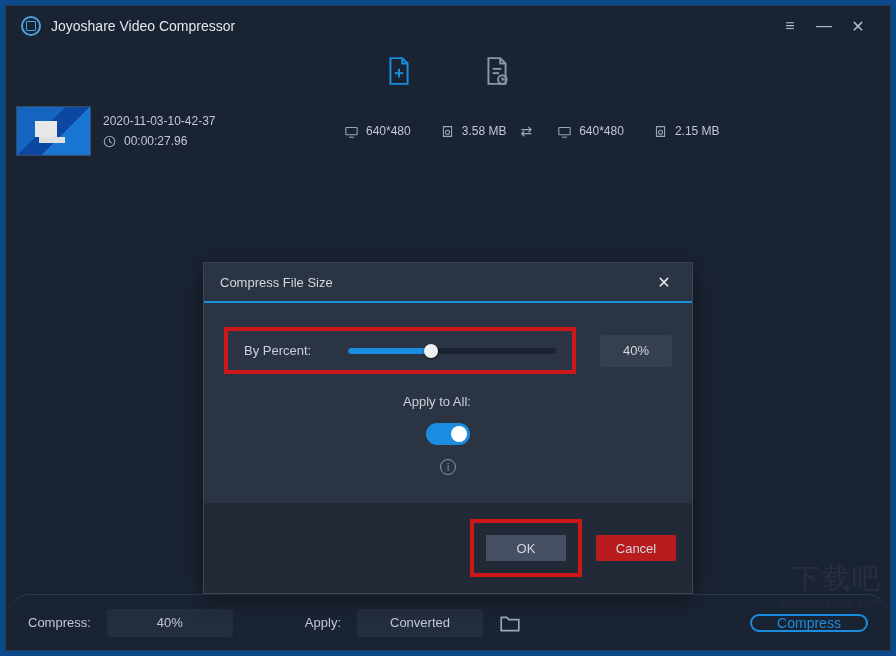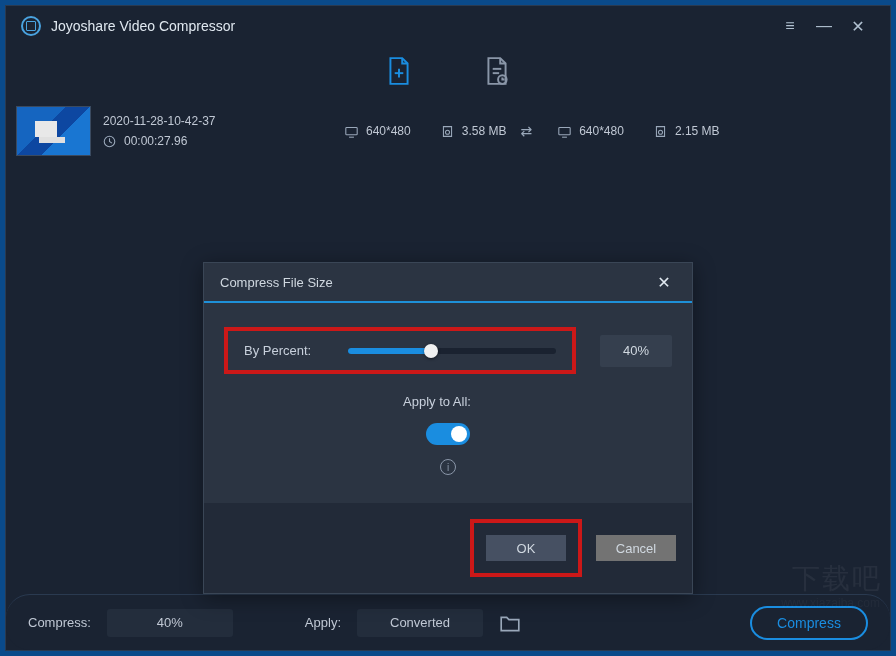--- a/index.html
+++ b/index.html
@@ -35,28 +35,28 @@
 .slider-track { flex: 1; height: 6px; background: #1a2230; border-radius: 3px; position: relative; }
 .slider-fill { position: absolute; left: 0; top: 0; bottom: 0; width: 40%; background: #1a8de0; border-radius: 3px; }
 .slider-thumb { position: absolute; left: 40%; top: 50%; width: 14px; height: 14px; background: #f0f0f0; border-radius: 50%; transform: translate(-50%,-50%); box-shadow: 0 1px 3px rgba(0,0,0,0.5); }
 .percent-badge { width: 72px; height: 32px; background: #353f4e; color: #d0d8e0; display: flex; align-items: center; justify-content: center; font-size: 13px; border-radius: 2px; margin-left: 24px; }
 .apply-row { display: flex; align-items: center; gap: 14px; padding: 20px 16px 10px; flex-direction: column; }
 .toggle { width: 44px; height: 22px; background: #1a8de0; border-radius: 11px; position: relative; }
 .toggle::after { content:""; position:absolute; right:3px; top:3px; width:16px; height:16px; background:#fff; border-radius:50%; }
 .info-circle { width:16px; height:16px; border:1.2px solid #8a96a8; border-radius:50%; color:#8a96a8; font-size:10px; display:flex; align-items:center; justify-content:center; }
 .dialog-footer { background: #222a38; padding: 16px; display:flex; justify-content:flex-end; gap:14px; align-items:center; }
 .ok-wrap { border: 4px solid #cc1818; padding: 12px; }
-.dlg-btn { width: 80px; height: 26px; background: #737373; color: #d0d8e0; border:none; font-size:13px; display:flex; align-items:center; justify-content:center; cursor:pointer; }
+.dlg-btn { width: 80px; height: 26px; background: #b91c1c; color: #d0d8e0; border:none; font-size:13px; display:flex; align-items:center; justify-content:center; cursor:pointer; }
 .dlg-btn.ok { background:#465062; }
 .bottom-bar { height: 56px; background:#1a2332; border-top:1px solid #2a3a50; display:flex; align-items:center; padding:0 22px; gap:16px; color:#c0c8d4; font-size:13px;border-radius:24px; }
 .bb-label { }
 .bb-field { width:126px; height:28px; background:#232d3c; border-radius:3px; display:flex; align-items:center; justify-content:center; color:#c0c8d4; font-size:13px; }
 .folder-icon { width:22px; height:22px; display:flex; align-items:center; justify-content:center; }
 .bb-spacer { flex:1; }
-.compress-btn { width:118px; height:34px; border:2px solid #1a8de0; border-radius:17px; color:#1a8de0; display:flex; align-items:center; justify-content:center; font-size:14px; background:transparent; cursor:pointer; }
+.compress-btn { width:118px; height:18px; border:2px solid #1a8de0; border-radius:17px; color:#1a8de0; display:flex; align-items:center; justify-content:center; font-size:14px; background:transparent; cursor:pointer; }
 .watermark { position:absolute; right:8px; bottom:52px; color:rgba(255,255,255,0.06); font-size:28px; font-weight:normal; letter-spacing:2px; pointer-events:none;text-align:center; }
 .watermark-sub { position:absolute; right:10px; bottom:40px; color:rgba(255,255,255,0.04); font-size:12px; pointer-events:none; }
 </style>
 </head>
 <body>
 
 <div class="app-window">
   <div class="titlebar">
     <div class="logo-icon"></div>
     <div>Joyoshare Video Compressor</div>
@@ -84,21 +84,21 @@
         <circle cx="17" cy="22" r="4"></circle>
           <path d="M17 20v2h2"></path>
       </svg>
     </div>
   </div>
 
   <div class="content-area">
     <div class="file-row">
       <div class="thumb"></div>
       <div class="file-meta">
-        <div class="meta-line">2020-11-28-10-42-37</div>
+        <div class="meta-line">2020-11-03-10-42-37</div>
         <div class="meta-line">
           <svg class="mini-icon" viewBox="0 0 16 16" fill="none" stroke="#9aa8ba" stroke-width="1.3">
               <circle cx="8" cy="8" r="6.5"></circle>
               <path d="M8 4v4l3 2"></path>
             </svg>
           <span>00:00:27.96</span>
         </div>
       </div>
       <div class="info-cluster">
         <div class="info-item">

